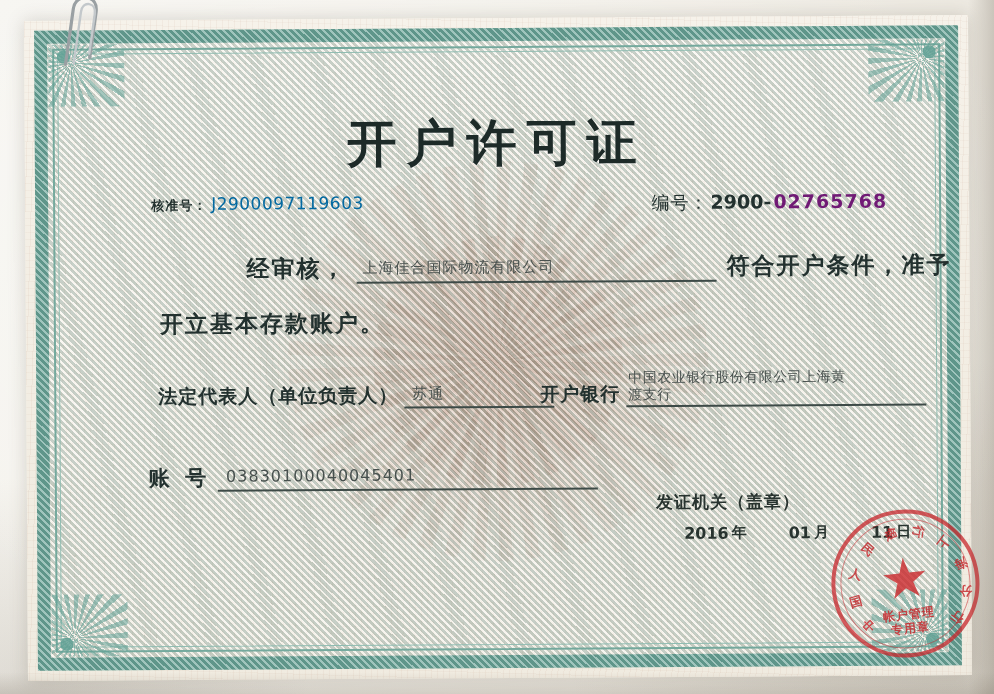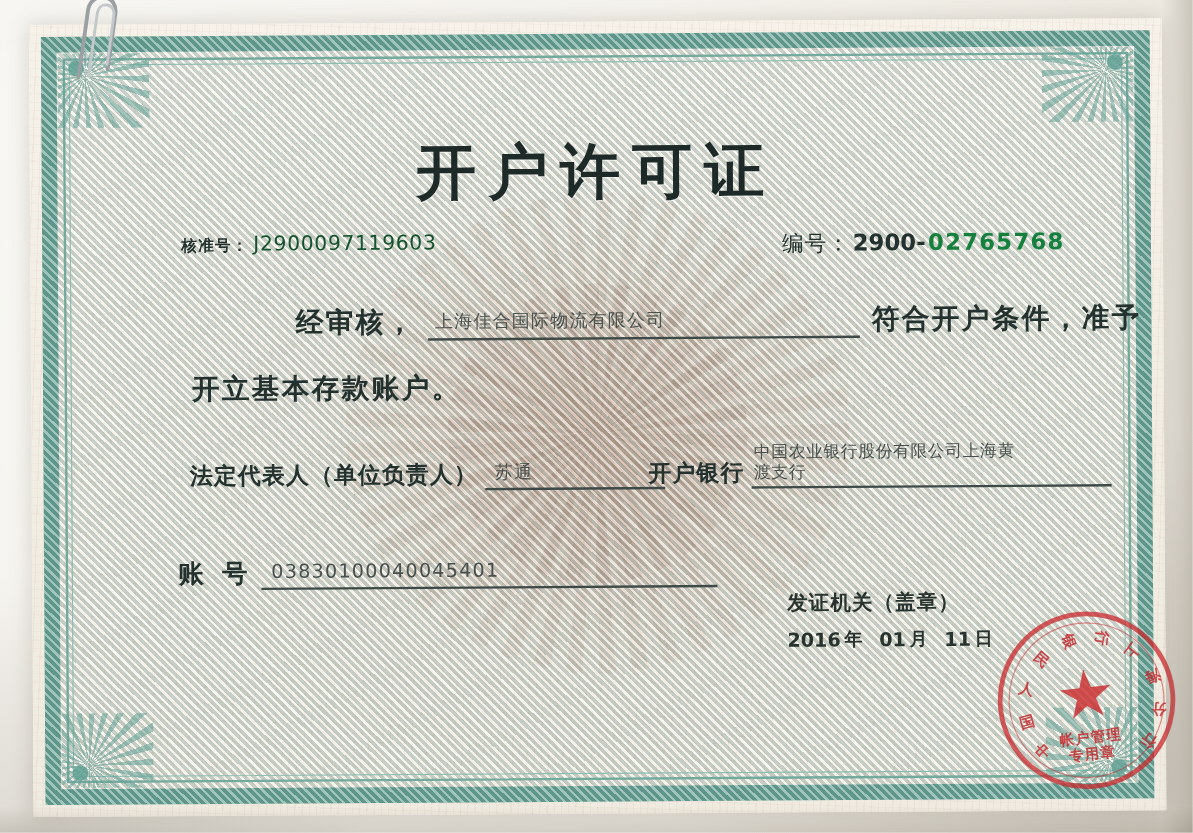--- a/index.html
+++ b/index.html
@@ -163,36 +163,36 @@
     top: 130px;
     display: flex;
     align-items: baseline;
     gap: 4px;
   }
   #approval-label { font-size: 13px; font-weight: 600; letter-spacing: 1px; }
   #approval-value {
     font-family: "DejaVu Sans", "Liberation Sans", sans-serif;
     font-size: 17px;
     letter-spacing: .5px;
-    color: #14532d;
+    color: #0369a1;
   }
 
   #serial-row {
     right: 38px;
     top: 130px;
     display: flex;
     align-items: baseline;
     gap: 2px;
   }
   #serial-label { font-size: 18px; font-weight: 400; letter-spacing: 1px; }
   #serial-prefix { font-size: 19px; font-weight: 600; }
   #serial-number {
     font-size: 19px;
     font-weight: 700;
-    color: #15803d;
+    color: #701a75;
     letter-spacing: 1px;
   }
 
   
   #statement-line1 {
     position: absolute;
     left: 145px;
     right: 20px;
     top: 190px;
     display: flex;
@@ -330,21 +330,21 @@
     color: #28332f;
   }
   #issuer-label { margin-bottom: 10px; }
   #issue-date {
     display: flex;
     align-items: flex-end;
     font-size: 16px;
     font-weight: 600;
     letter-spacing: 0;
   }
-  #issue-date .num { font-size: 16px; font-weight: 600; }
+  #issue-date .num { font-size: 16px; font-weight: 600; margin-left: 28px; }
   #issue-date .unit { font-size: 15px; margin: 0 14px 0 3px; font-weight: 600; }
   #issue-date .unit:last-child { margin-right: 0; }
 
   
   #seal {
     position: absolute;
     left: 760px;
     top: 450px;
     width: 148px;
     height: 148px;

